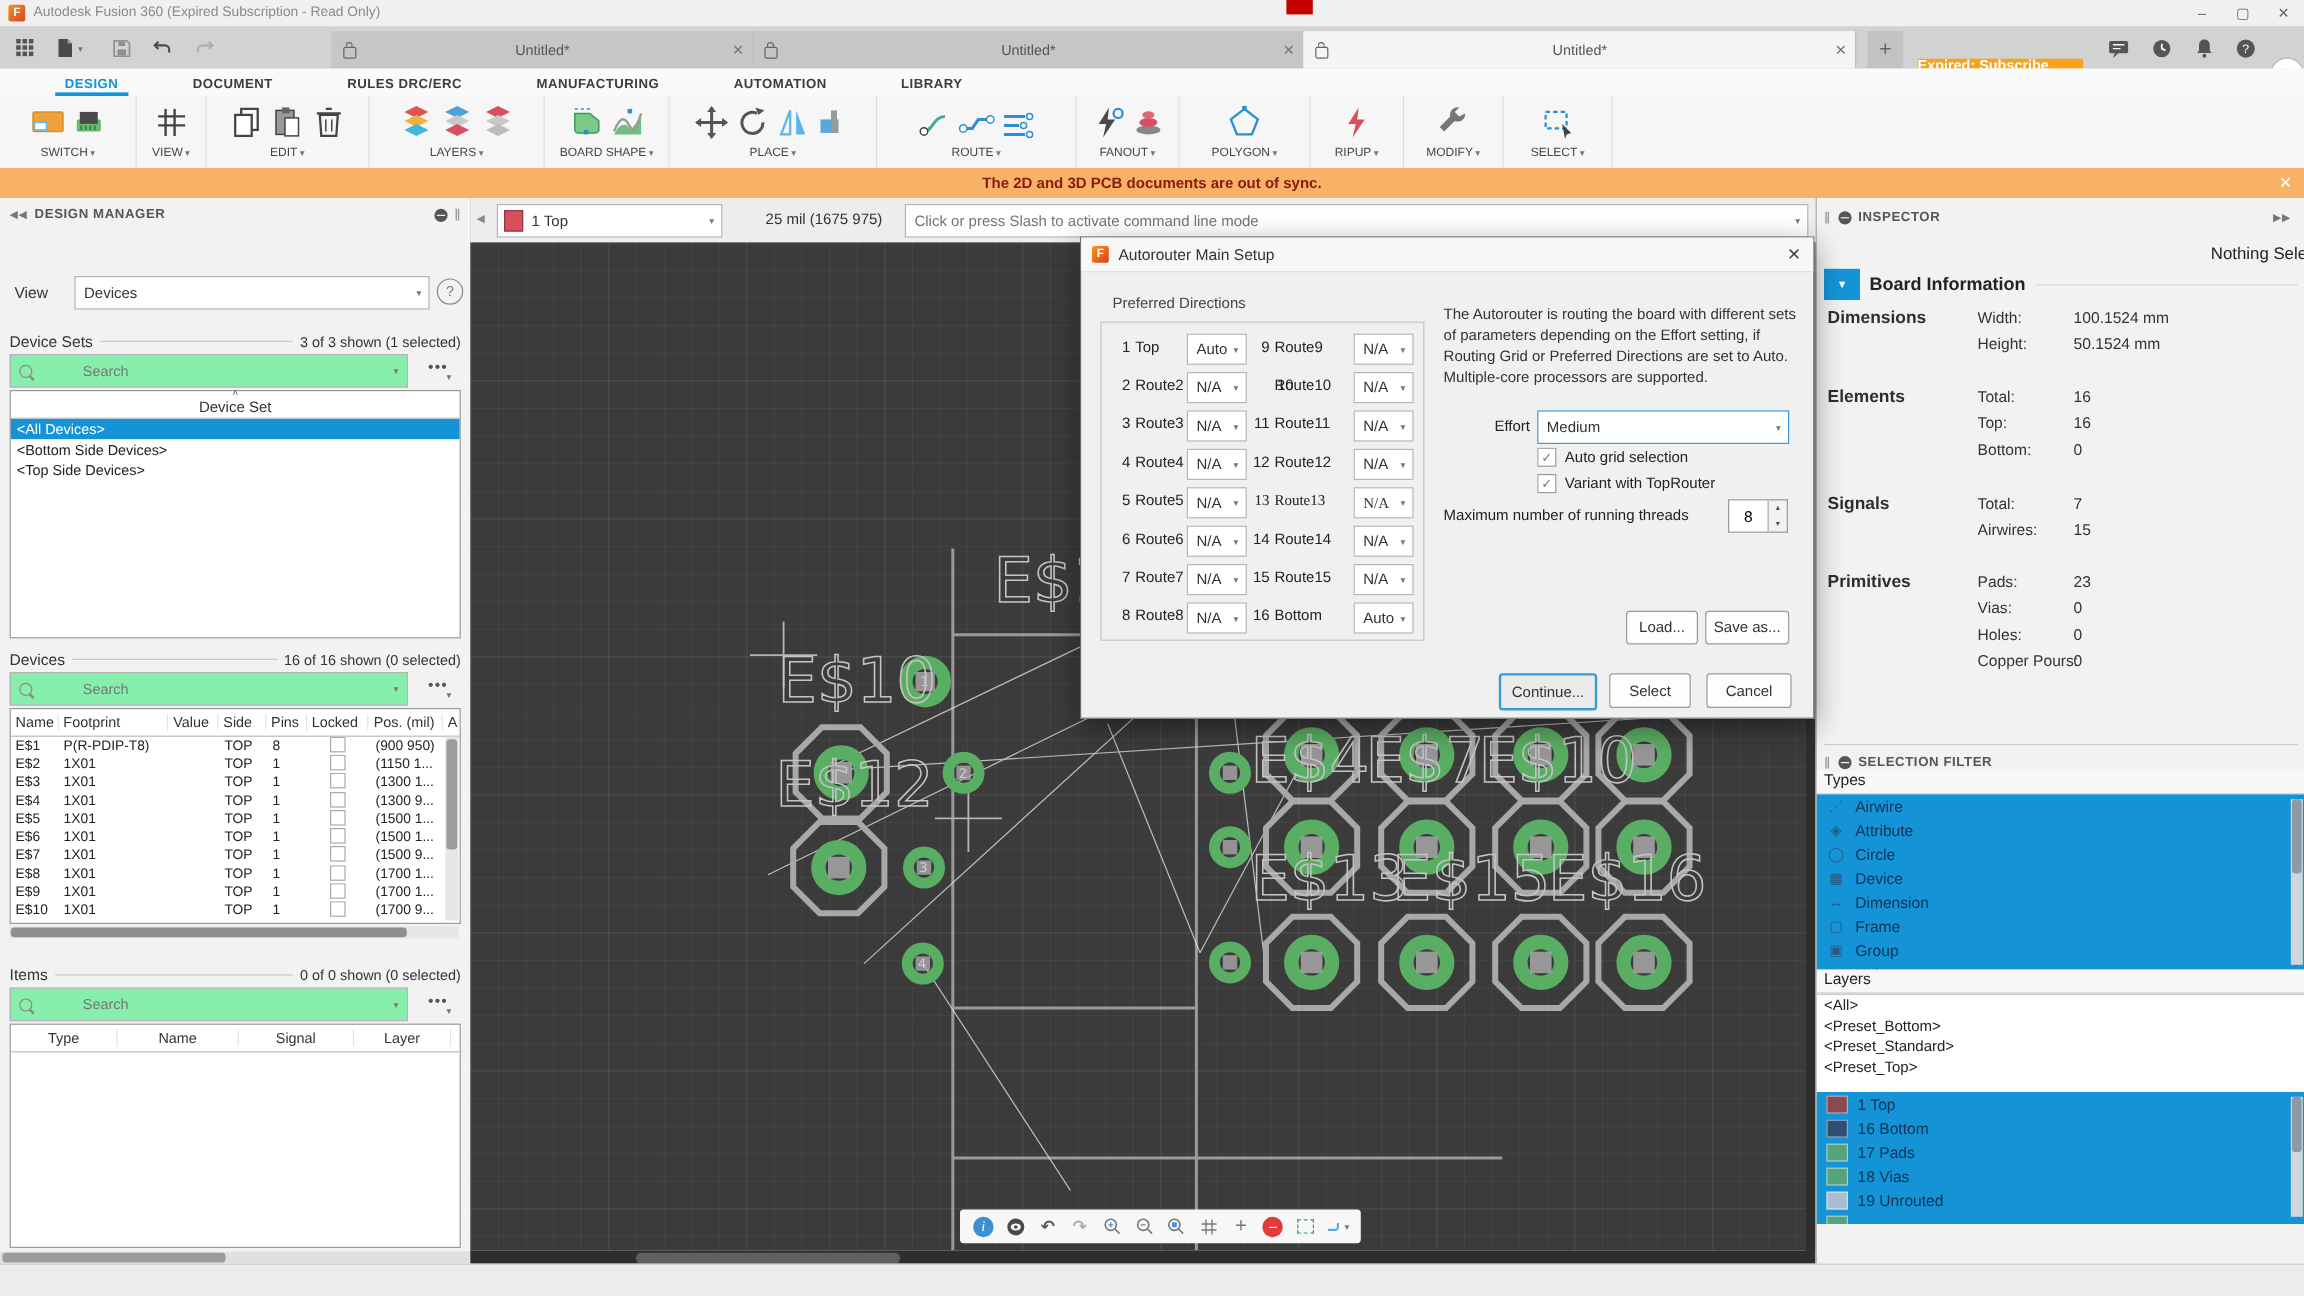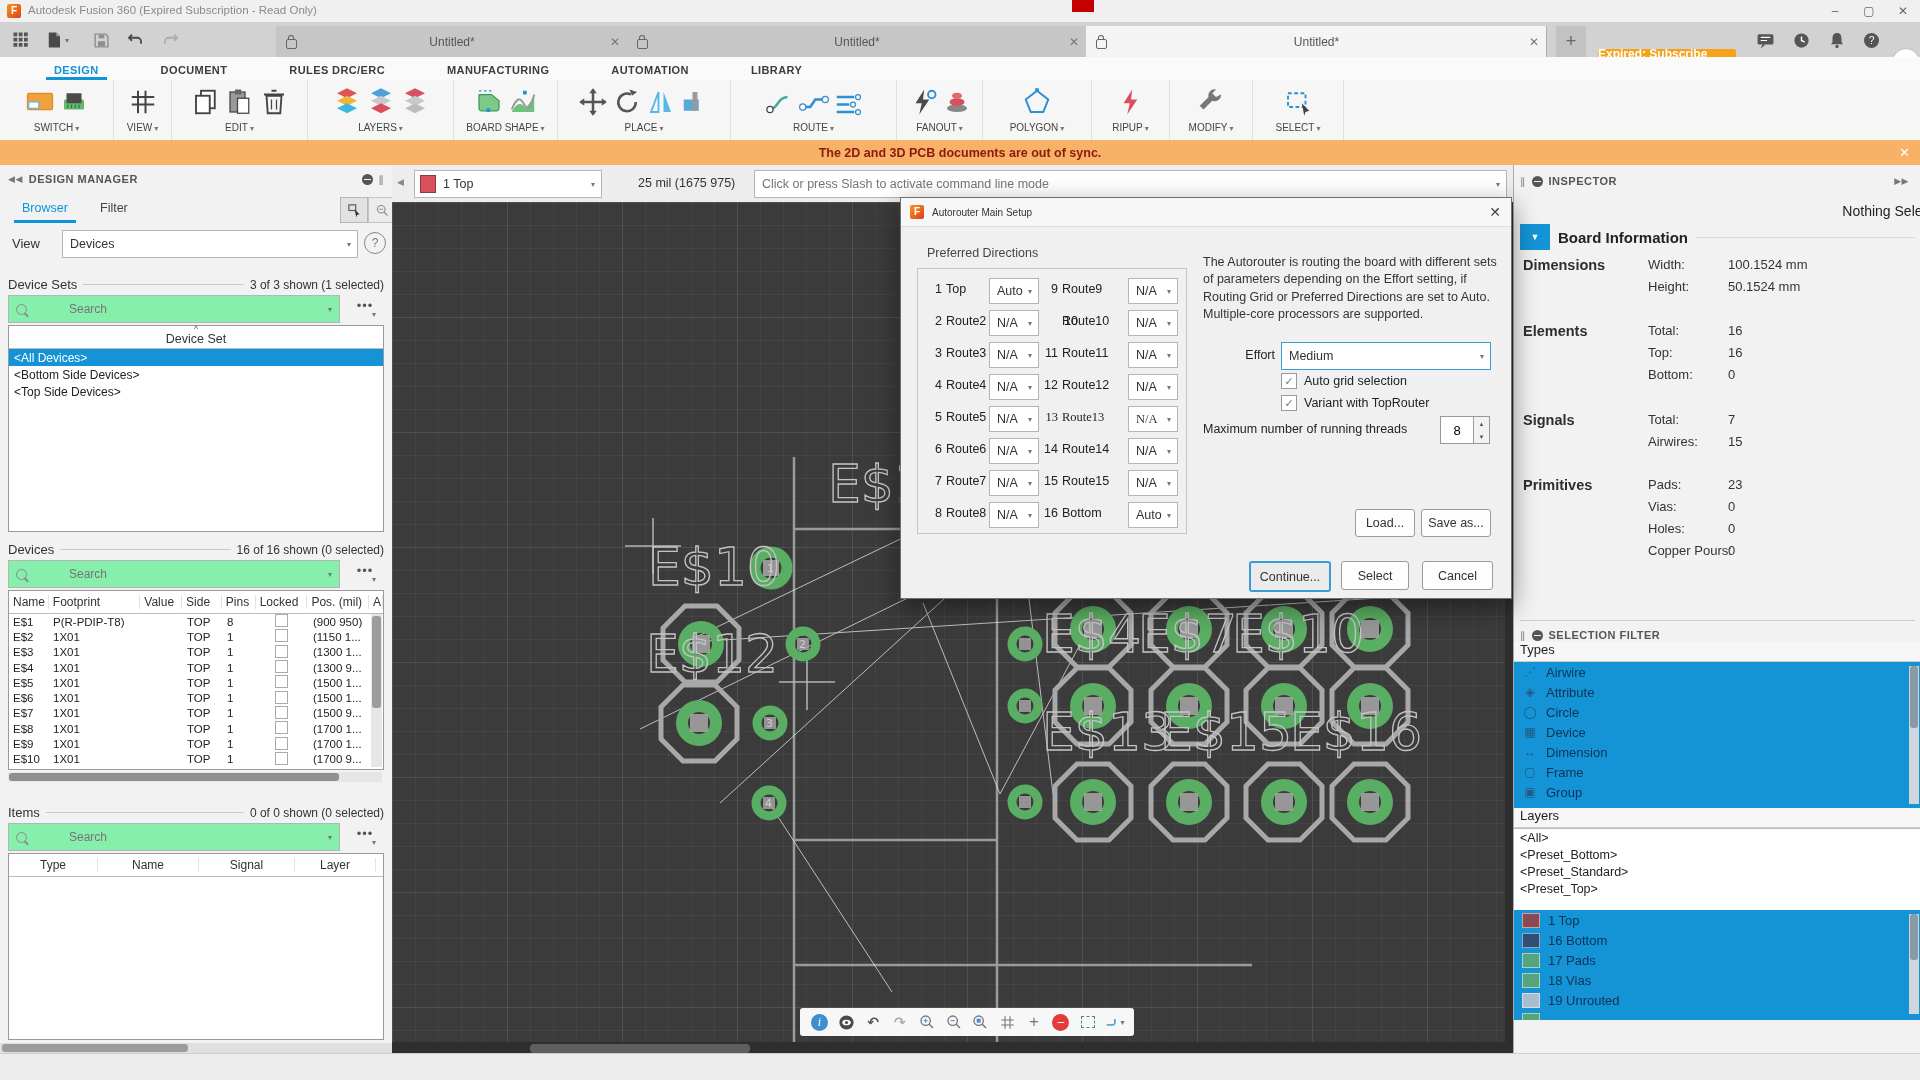--- a/index.html
+++ b/index.html
@@ -93,21 +93,21 @@
   .cvt{width:20px;height:20px;display:flex;align-items:center;justify-content:center;font-size:14px;color:#555;}
   .circb{width:17px;height:17px;border-radius:50%;color:#fff;font-size:12px;display:flex;align-items:center;justify-content:center;}
   #cv-hscroll{left:0;top:877px;width:1113px;height:13px;background:#2e2e2e;}
   #cv-hscroll .th{left:138px;top:2px;width:220px;height:9px;background:#5f5f5f;border-radius:4px;}
   #cv-vscroll{left:1113px;top:37px;width:8px;height:853px;background:#2e2e2e;}
   #cv-vscroll .th{left:1px;top:90px;width:6px;height:240px;background:#5f5f5f;border-radius:3px;}
   .clabel{font-family:"DejaVu Sans",sans-serif;fill:none;stroke:#c4c4c4;stroke-width:1.3px;}
   
   #dialog{left:900px;top:197px;width:610px;height:400px;background:#f0f0f0;border:1px solid #707070;box-shadow:0 8px 24px rgba(0,0,0,.45);z-index:60;}
   #dlg-title{left:0;top:0;width:610px;height:28px;background:#f7f7f7;border-bottom:1px solid #ddd;display:flex;align-items:center;}
-  #dlg-title .t{font-size:10px;color:#333;margin-left:8px;}
+  #dlg-title .t{font-size:13px;color:#333;margin-left:8px;}
   #dlg-x{position:absolute;right:10px;top:6px;font-size:14px;color:#444;}
   #groupbox{left:16px;top:70px;width:268px;height:264px;border:1px solid #c4c4c4;}
   .rrow{position:absolute;height:24px;width:268px;}
   .rrow .num{position:absolute;left:6px;width:18px;text-align:right;font-size:12.5px;color:#222;top:4px;}
   .rrow .nm{position:absolute;left:28px;font-size:12.5px;color:#222;top:4px;}
   .rsel{position:absolute;width:48px;height:24px;top:0;}
   .rsel .dselect{width:100%;height:100%;}
   .cbrow{position:absolute;display:flex;align-items:center;gap:7px;}
   .cbox{width:14px;height:14px;border:1px solid #999;background:#fff;color:#777;font-size:11px;display:flex;align-items:center;justify-content:center;}
   .cblbl{font-size:12.5px;color:#222;}
@@ -449,37 +449,20 @@
   <span class="x">✕</span>
 </div>
 
 <div id="leftpanel" class="abs">
   <div class="abs phead" style="left:8px;top:8px;width:376px;">
     <span style="color:#777;font-size:9px;">◀◀</span>
     <span>DESIGN MANAGER</span>
     <span style="flex:1"></span>
     <span class="minus-circ"></span>
     <span class="grip">∥</span>
-  </div>
-  <div class="abs" style="left:0;top:32px;width:392px;height:28px;">
-    <span class="abs" style="left:14px;top:4px;font-size:12.5px;color:#0f95d7;border-bottom:3px solid #0f95d7;padding:0 8px 5px 8px;">Browser</span>
-    <span class="abs" style="left:92px;top:4px;font-size:12.5px;color:#444;padding:0 8px;">Filter</span>
-    <span class="abs ic" style="left:340px;top:0;width:26px;height:24px;background:#e2e2e2;border:1px solid #b8b8b8;">
-      <svg width="15" height="15" viewBox="0 0 24 24">
-          <rect x="3" y="3" width="11" height="9" fill="none" stroke="#555" stroke-width="1.8"></rect>
-          <path d="M12 10l8 8-4 1-1 4z" fill="#333"></path>
-        </svg>
-    </span>
-    <span class="abs ic" style="left:368px;top:0;width:26px;height:24px;background:#ececec;border:1px solid #c4c4c4;">
-      <svg width="15" height="15" viewBox="0 0 24 24">
-          <circle cx="10" cy="10" r="6" fill="none" stroke="#8a8a8a" stroke-width="1.8"></circle>
-          <path d="M14 14l6 6" stroke="#8a8a8a" stroke-width="1.8"></path>
-          <path d="M7 10h6" stroke="#8a8a8a" stroke-width="1.5"></path>
-        </svg>
-    </span>
   </div>
   <div class="abs" style="left:0;top:65px;width:392px;">
     <span class="abs" style="left:12px;top:6px;font-size:13px;color:#333;">View</span>
     <div class="abs dselect" style="left:62px;top:0;width:294px;height:26px;">
       <span class="v">Devices</span>
         <span class="car">▾</span>
     </div>
     <div class="abs helpcirc" style="left:364px;top:2px;">?</div>
   </div>
   <div class="abs" style="left:8px;top:112px;width:376px;display:flex;align-items:center;gap:6px;">

